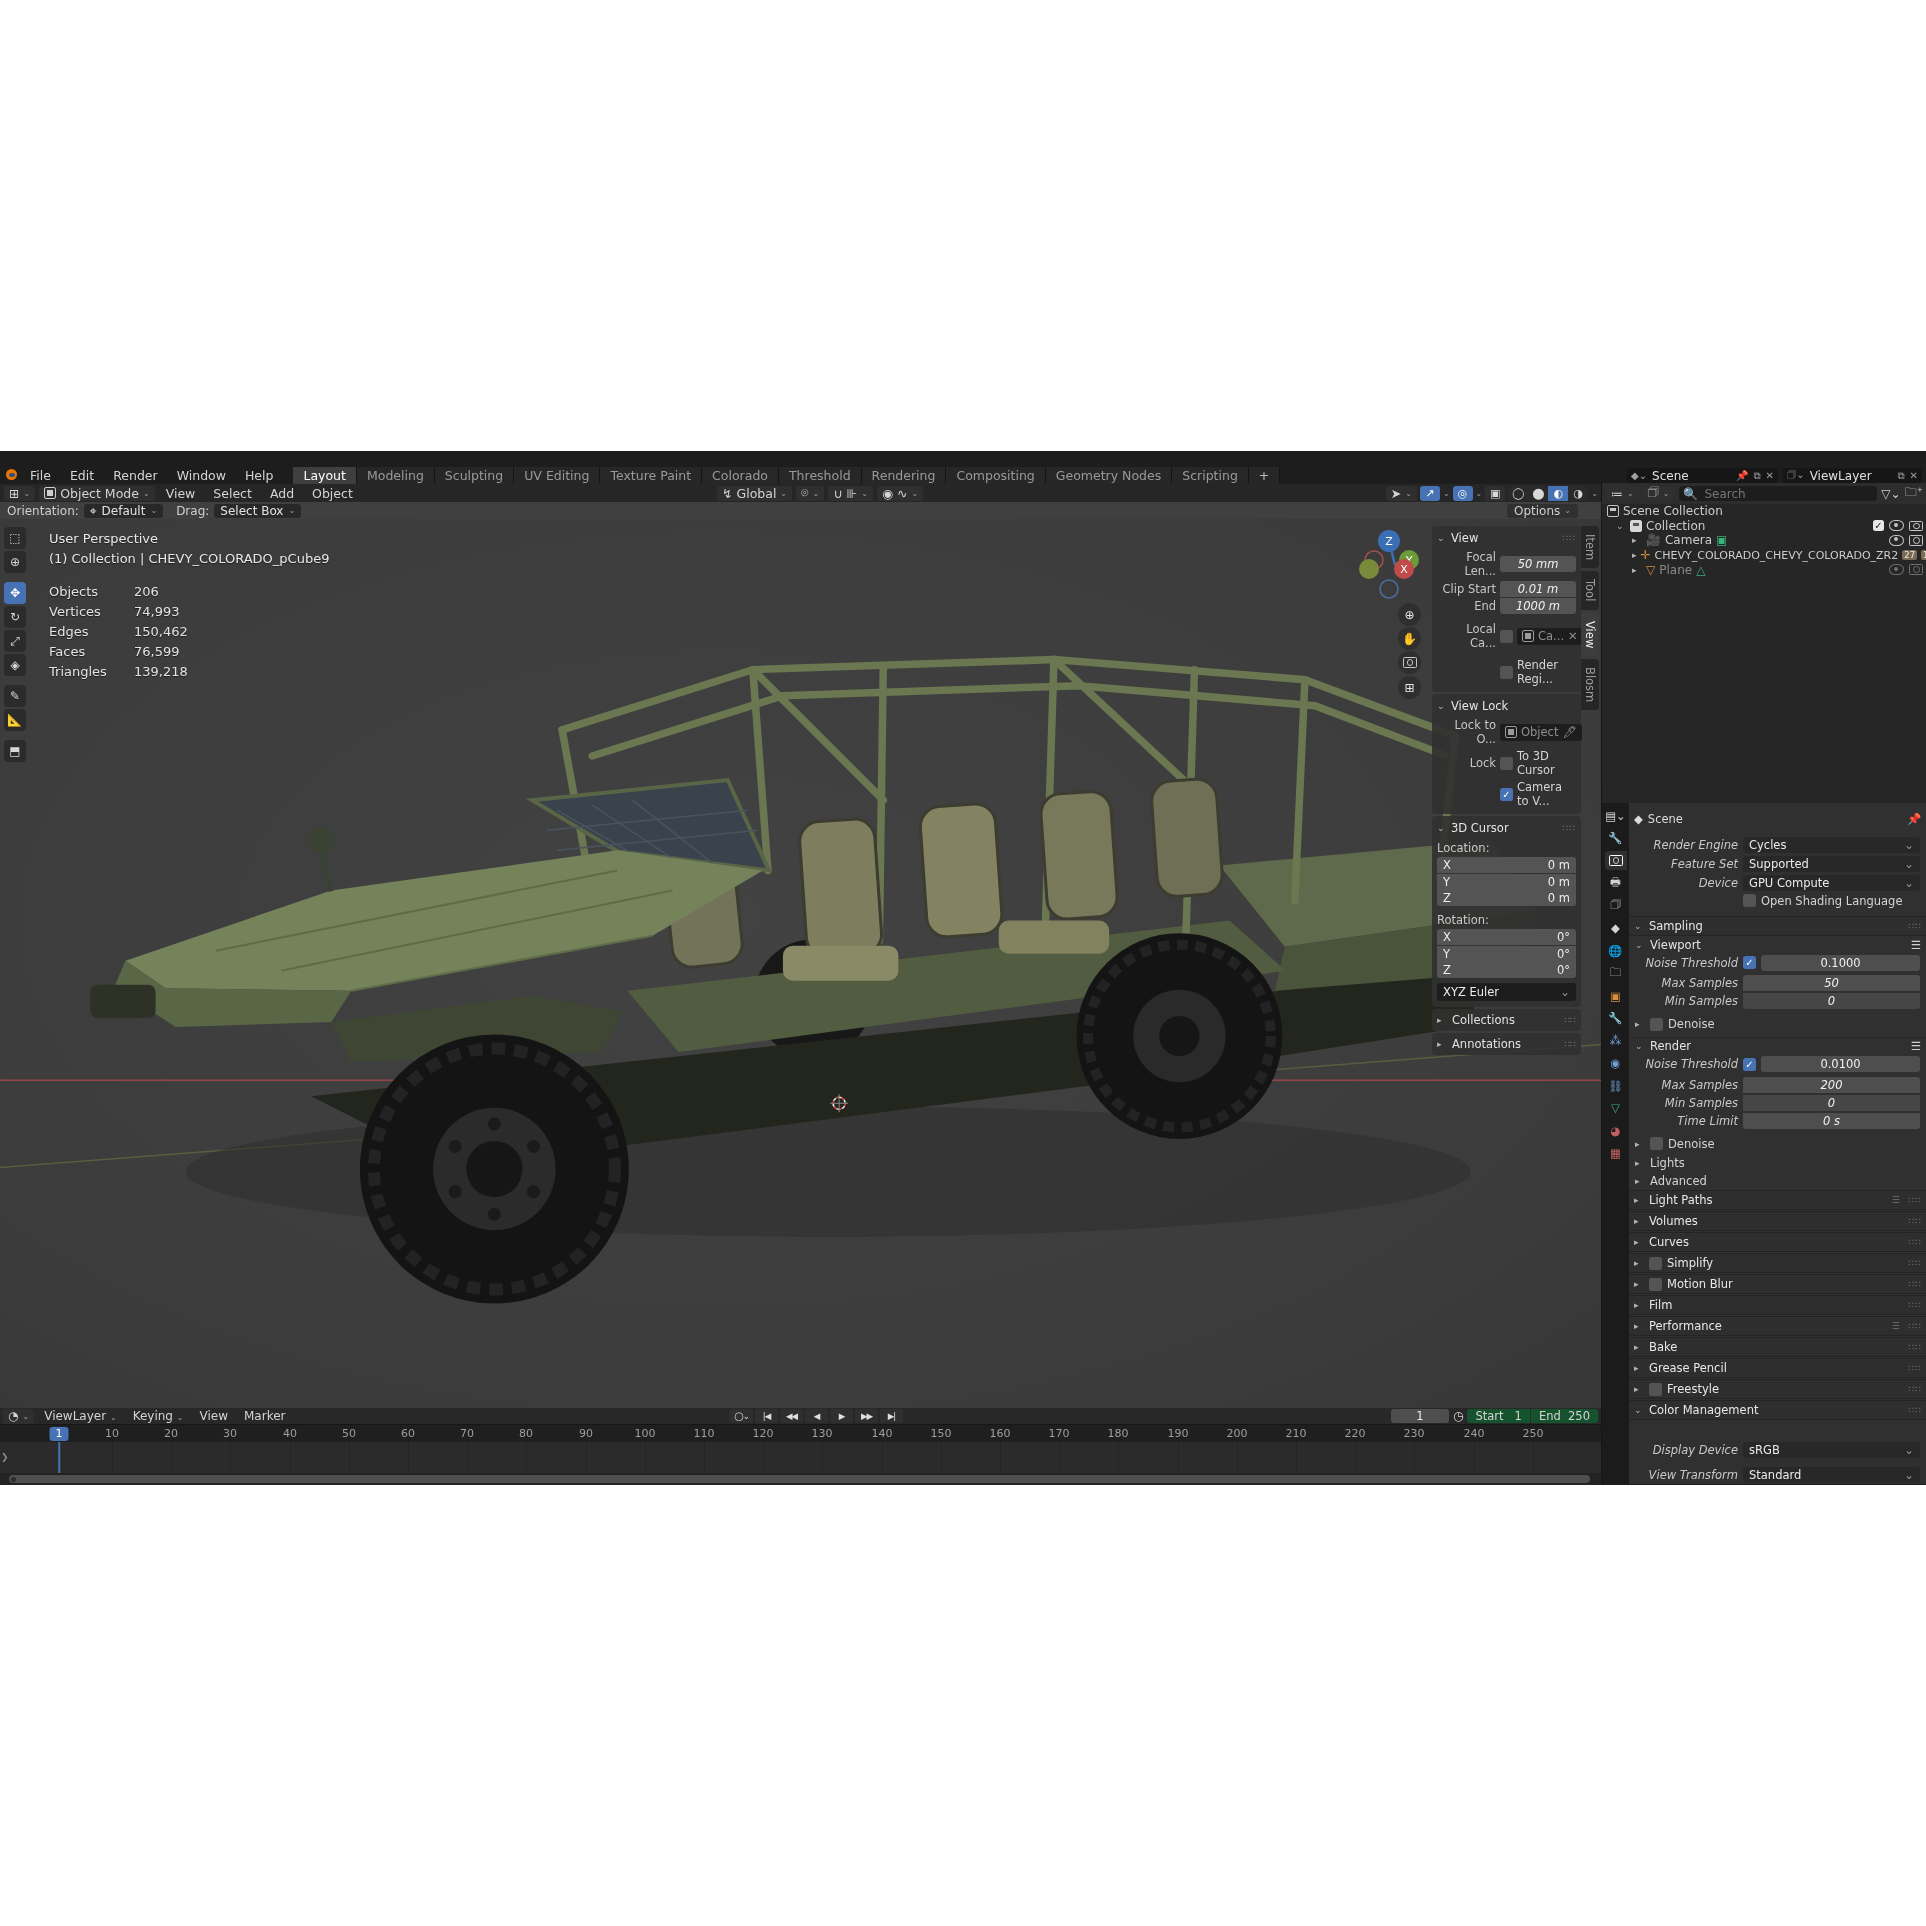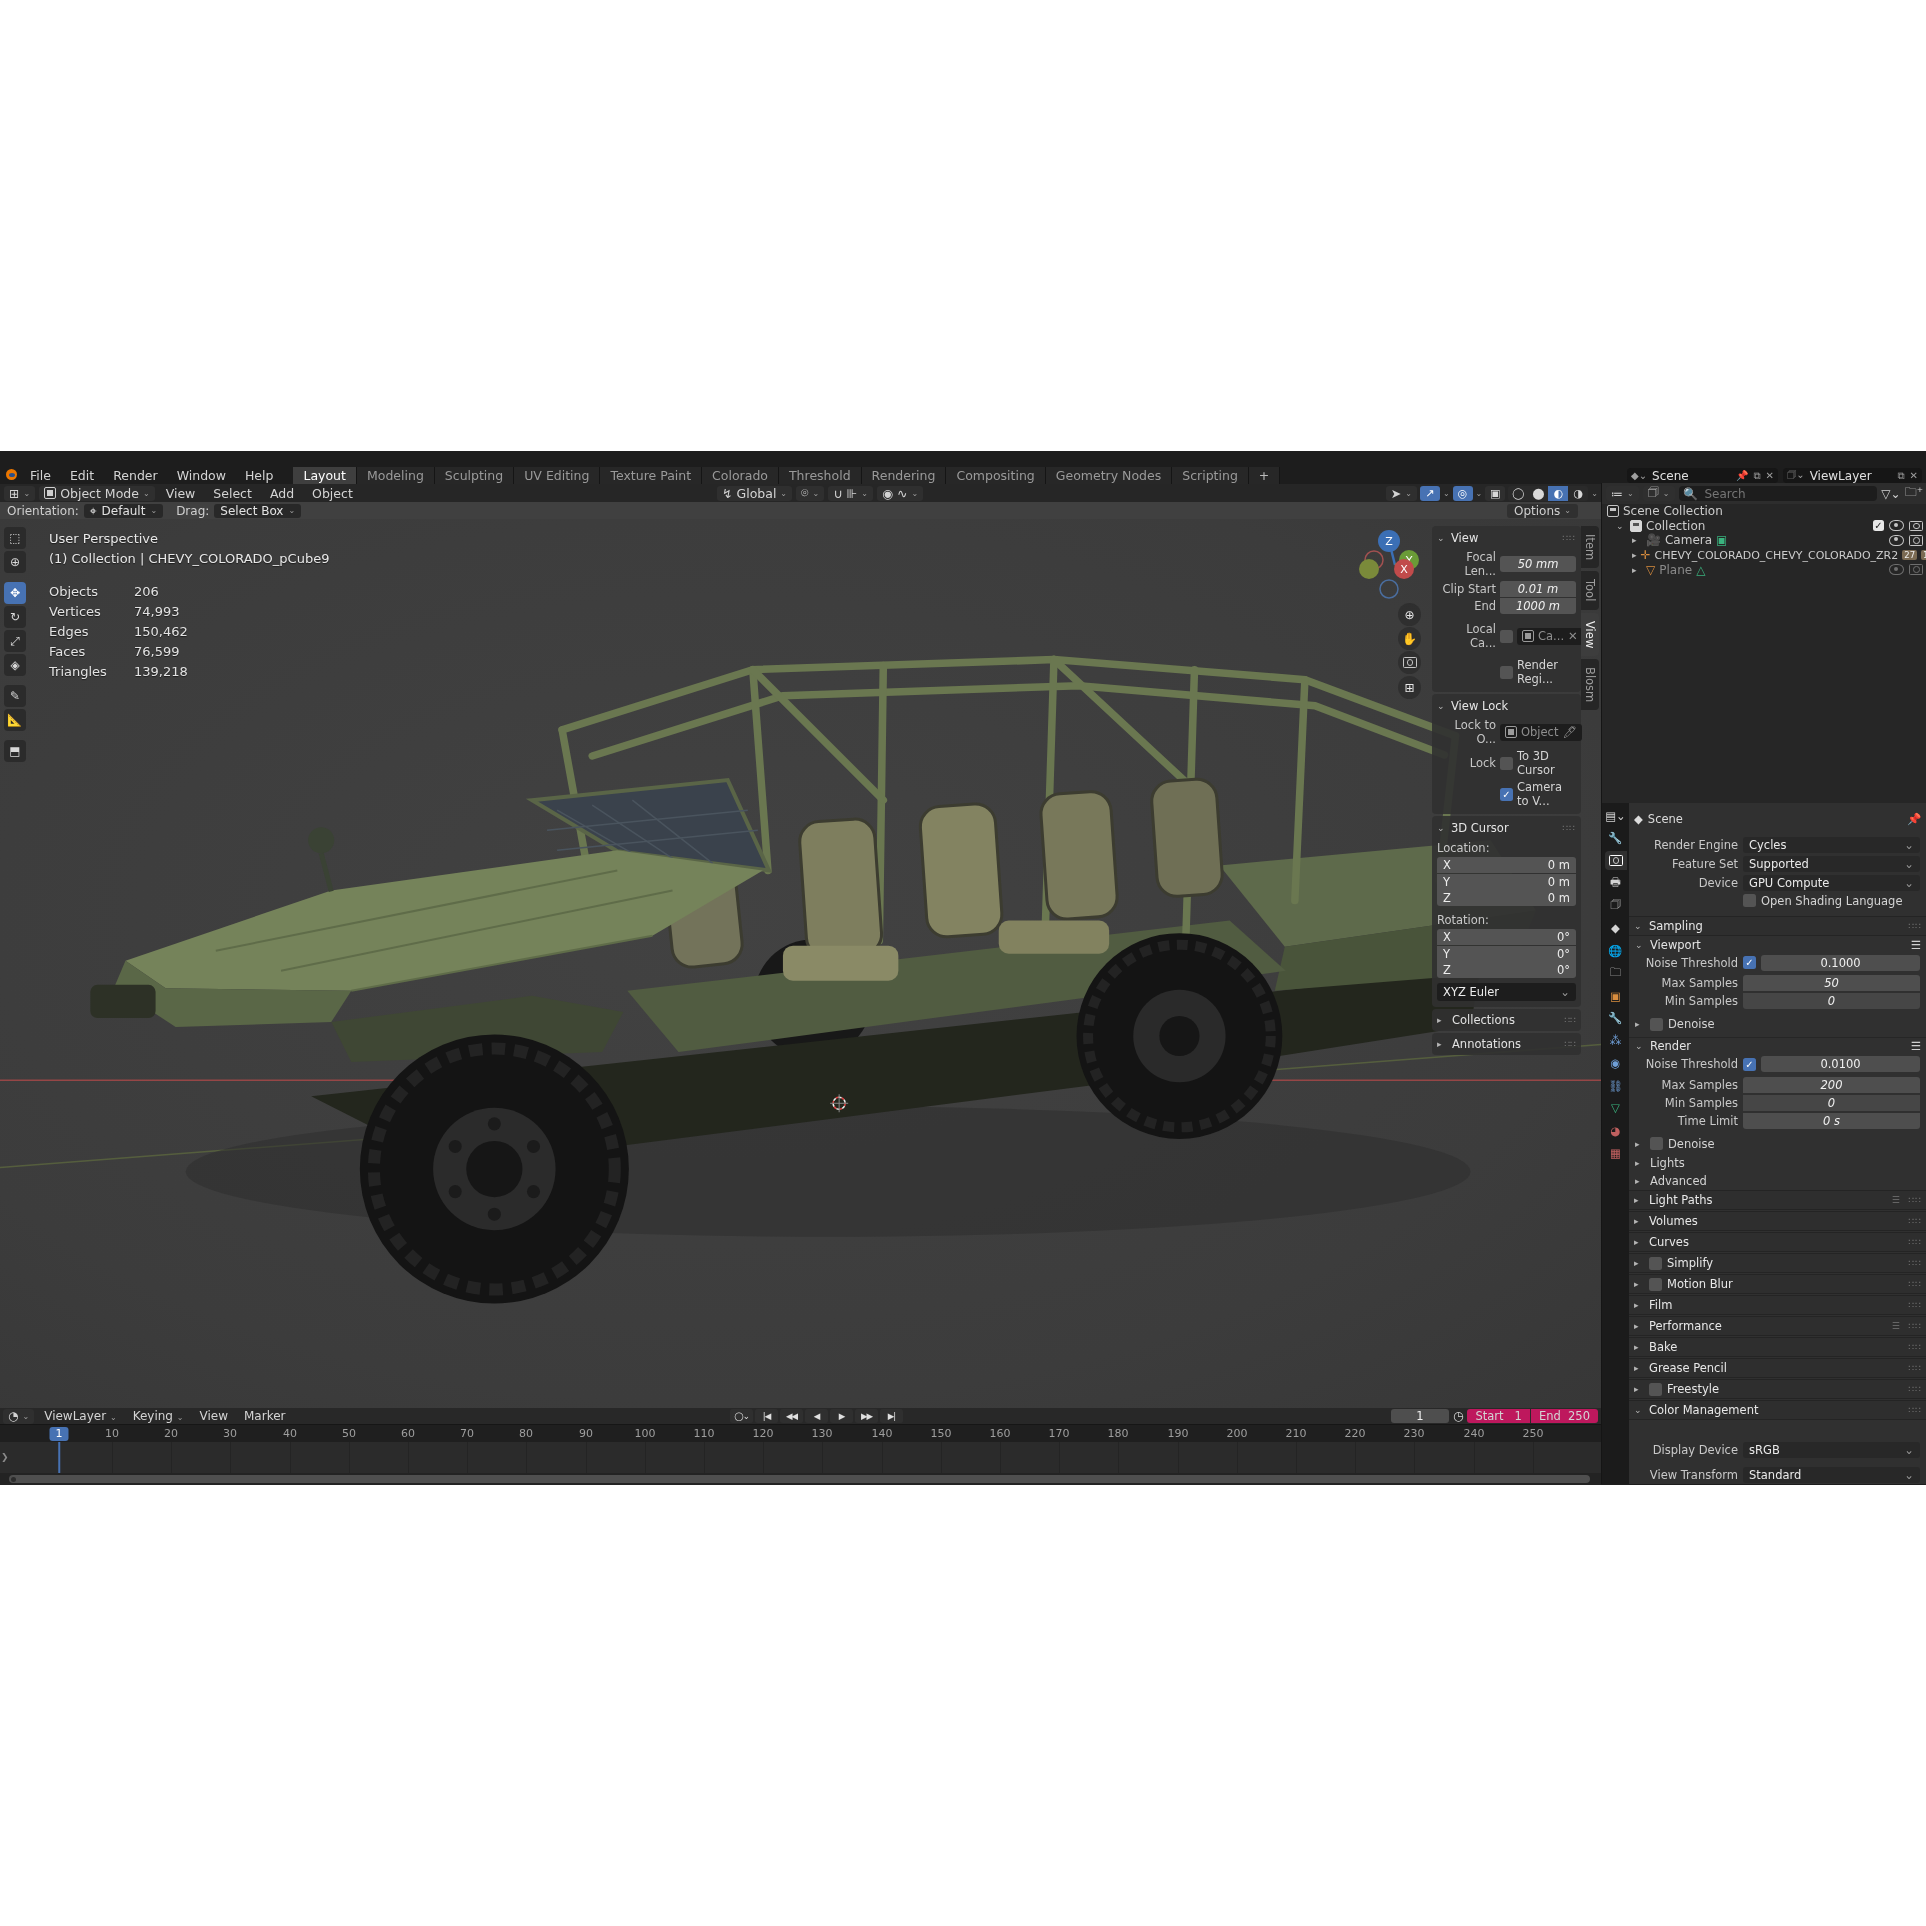--- a/index.html
+++ b/index.html
@@ -107,41 +107,41 @@
   
   .props{position:absolute;left:1601px;top:352px;width:326px;height:681px;background:#303030;
          border-left:1px solid #151515;box-sizing:border-box;display:flex;font-size:11.5px;}
   .ptabs{width:27px;background:#1b1b1b;display:flex;flex-direction:column;align-items:center;gap:3.5px;padding-top:3px;}
   .ptab{width:22px;height:19px;border-radius:4px 0 0 4px;display:flex;align-items:center;justify-content:center;}
   .ptab.active{background:#303030;}
   .pc{flex:1;overflow:hidden;position:relative;}
   .crumb{display:flex;align-items:center;gap:5px;height:23px;padding:4px 5px 0 5px;color:#dcdcdc;}
   .crumb .pin{margin-left:auto;color:#bdbdbd;}
   .frow{display:flex;align-items:center;gap:5px;padding:1.5px 7px 1.5px 0;}
-  .flabel{width:109px;text-align:right;color:#c9c9c9;flex:0 0 auto;}
+  .flabel{width:109px;text-align:right;color:#c9c9c9;flex:0 0 auto;font-style:italic;}
   .fval{flex:1;background:#282828;border-radius:3px;height:16px;line-height:16px;padding:0 6px;color:#eaeaea;display:flex;}
   .fval span:last-child{margin-left:auto;color:#9b9b9b;}
   .slider{flex:1;background:#4e4e4e;border-radius:3px;height:16px;line-height:16px;text-align:center;color:#f0f0f0;position:relative;overflow:hidden;}
   .slider .txt{position:relative;}
   .secbar{background:#2e2e2e;border-top:1px solid #242424;border-bottom:1px solid #242424;
           height:18px;display:flex;align-items:center;gap:5px;padding:0 5px;color:#e8e8e8;margin-top:1px;}
   .secbar .grip{margin-left:auto;color:#777;font-size:9px;letter-spacing:1px;}
   .subhead{display:flex;align-items:center;gap:5px;height:17px;padding:0 6px;color:#e4e4e4;}
   .subhead .preset{margin-left:auto;color:#cfcfcf;}
   .arrow{color:#b5b5b5;font-size:9px;width:10px;display:inline-block;}
   
   .timeline{position:absolute;left:0;top:957px;width:1601px;height:77px;background:#282828;}
   .tl-head{height:16px;display:flex;align-items:center;gap:4px;font-size:12px;background:#282828;padding:0 3px;}
   .tl-menu{padding:0 6px;}
   .transport{position:absolute;left:730px;display:flex;gap:2px;align-items:center;}
   .tbtn{background:#2f2f2f;border-radius:2.5px;height:14px;min-width:17px;display:flex;align-items:center;
         justify-content:center;font-size:8.5px;color:#e0e0e0;padding:0 3px;letter-spacing:-1px;}
   .tl-right{position:absolute;right:3px;display:flex;gap:4px;align-items:center;}
   .tl-field{background:#4e4e4e;border-radius:3px;height:14px;line-height:14px;padding:0 9px;color:#f0f0f0;font-size:11.5px;}
-  .tl-se{display:flex;background:#be185d;border-radius:3px;overflow:hidden;height:14px;line-height:14px;font-size:11.5px;}
+  .tl-se{display:flex;background:#14532d;border-radius:3px;overflow:hidden;height:14px;line-height:14px;font-size:11.5px;}
   .tl-se>div{padding:0 8px;}
   .tl-ruler{position:relative;height:17px;background:#1f1f1f;border-top:0.5px solid #161616;color:#9e9e9e;font-size:11px;}
   .tick{position:absolute;top:2px;transform:translateX(-50%);}
   .tl-tracks{position:relative;height:31px;background:#2b2b2b;overflow:hidden;}
   .gline{position:absolute;top:0;bottom:0;width:0.5px;background:#242424;}
   .playhead-label{position:absolute;top:1.5px;transform:translateX(-50%);background:#4772b3;color:#fff;
                   border-radius:3px;padding:0 6px;font-size:11px;line-height:14px;}
   .playhead-line{position:absolute;top:0;bottom:0;width:1.5px;background:#4772b3;transform:translateX(-50%);}
   .tl-scroll{position:relative;height:12.5px;background:#232323;}
   .tl-scroll .bar{position:absolute;left:9px;right:11px;top:2px;height:8px;background:#4f4f4f;border-radius:4px;}

